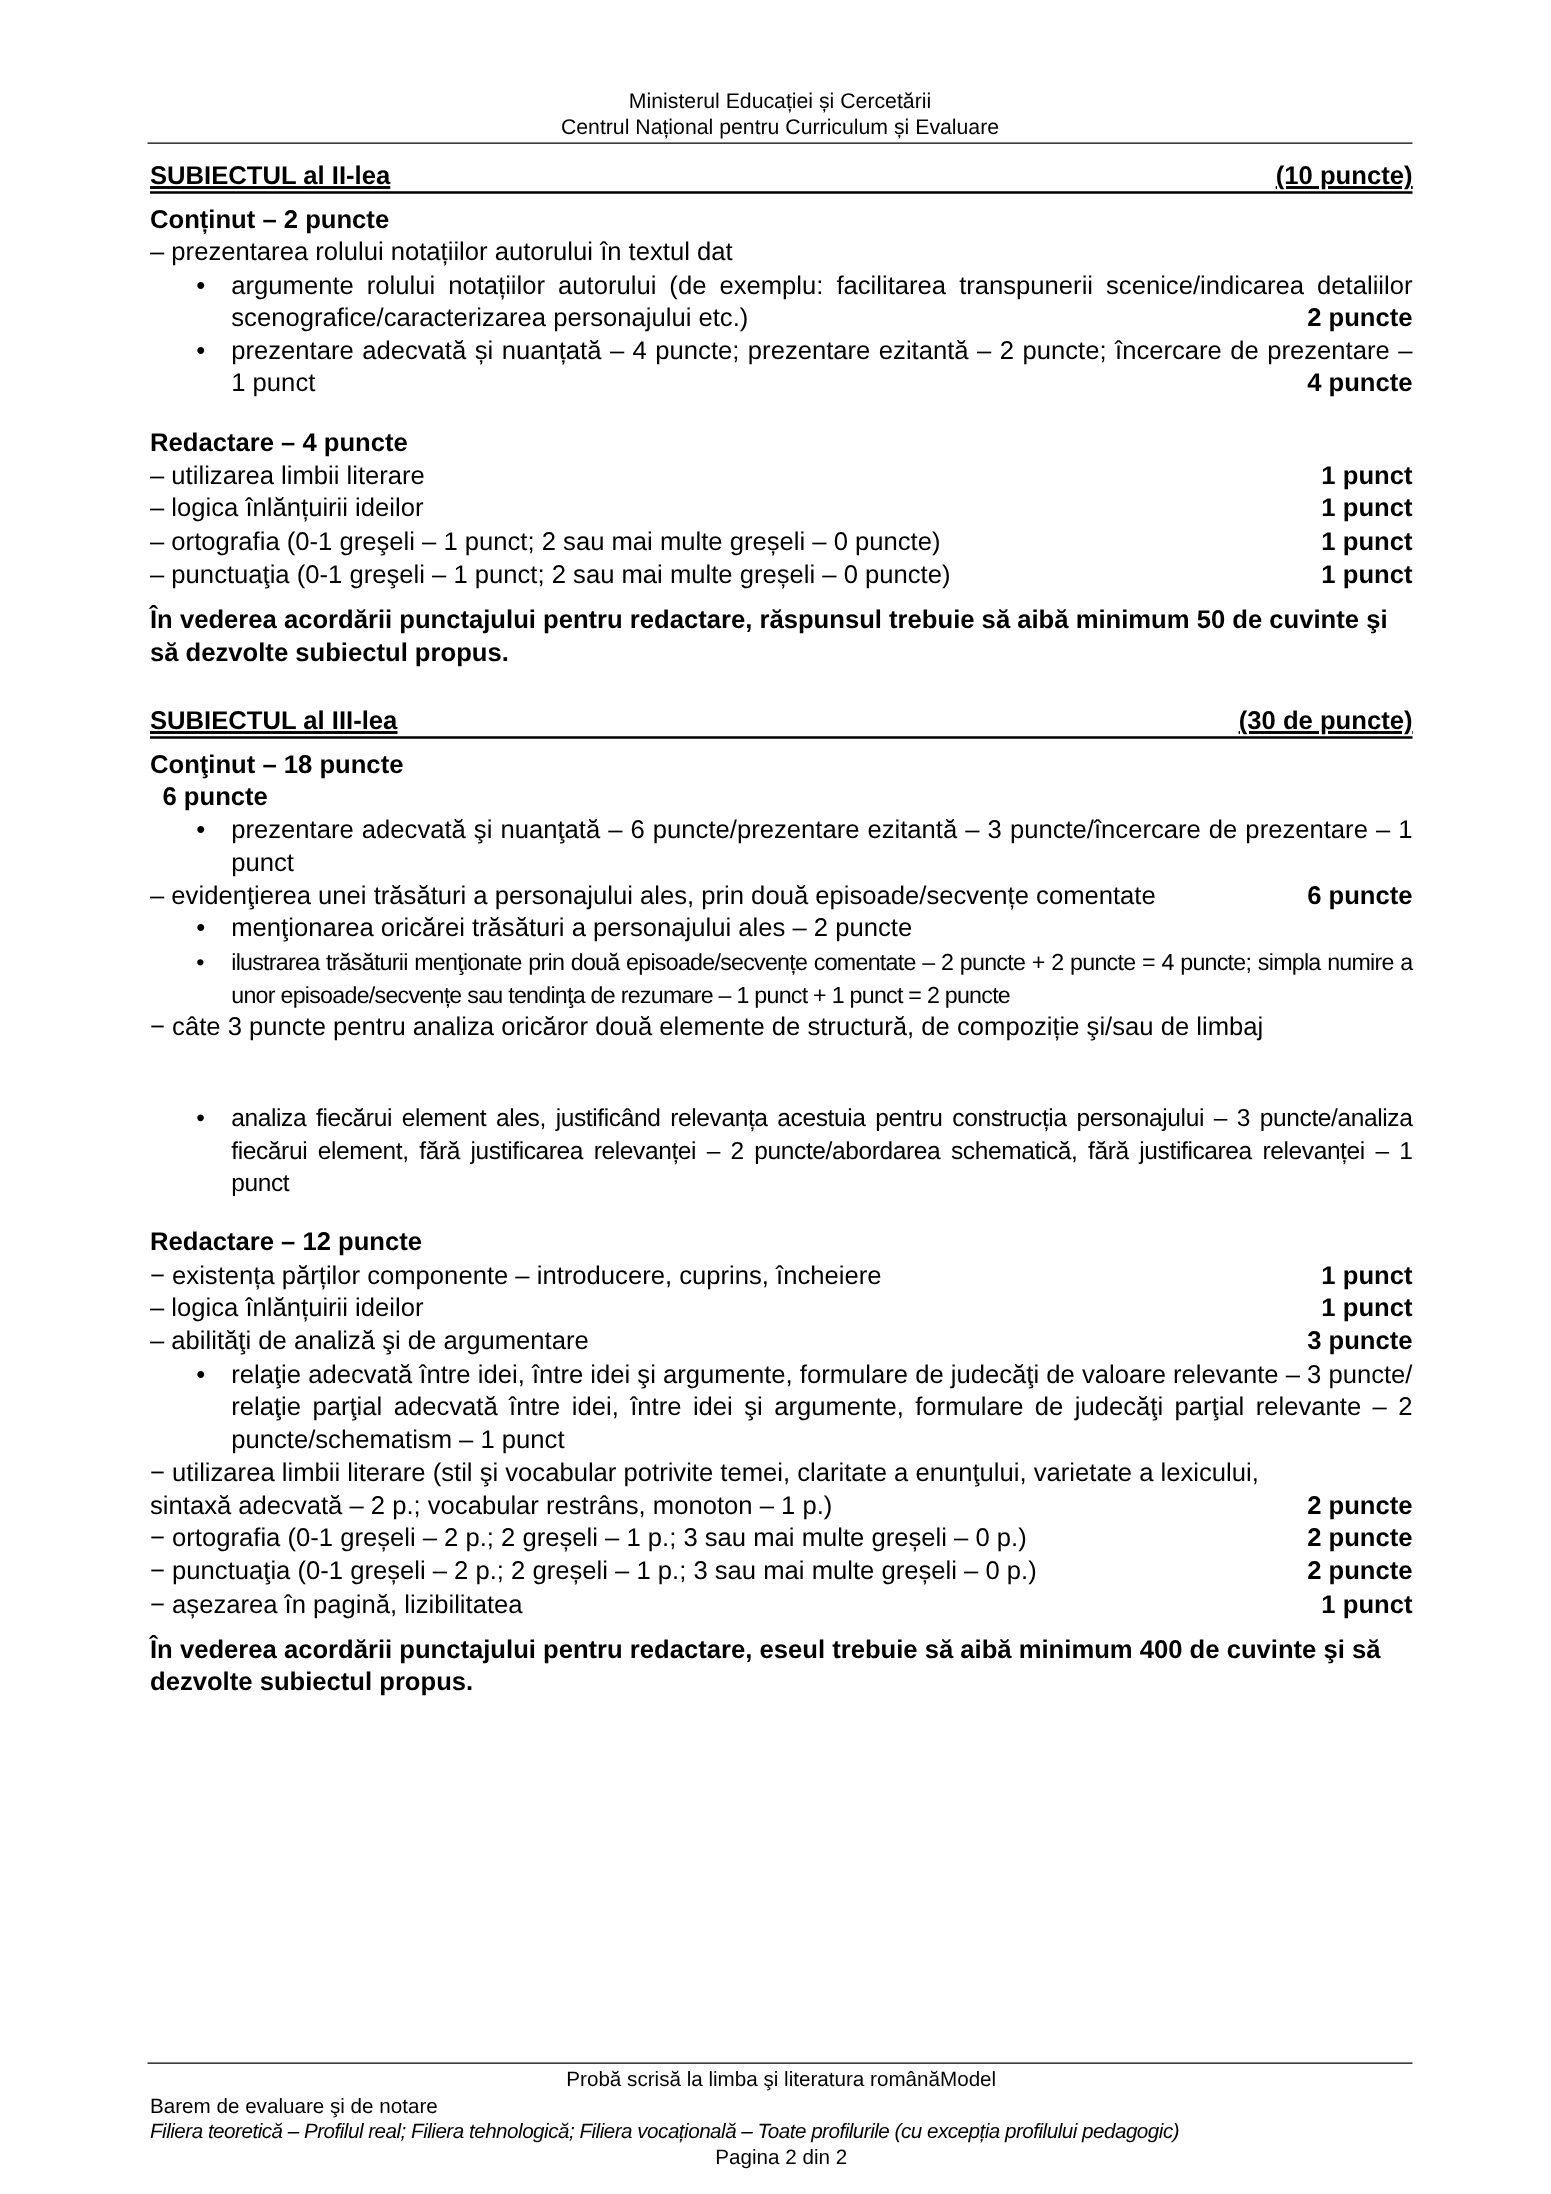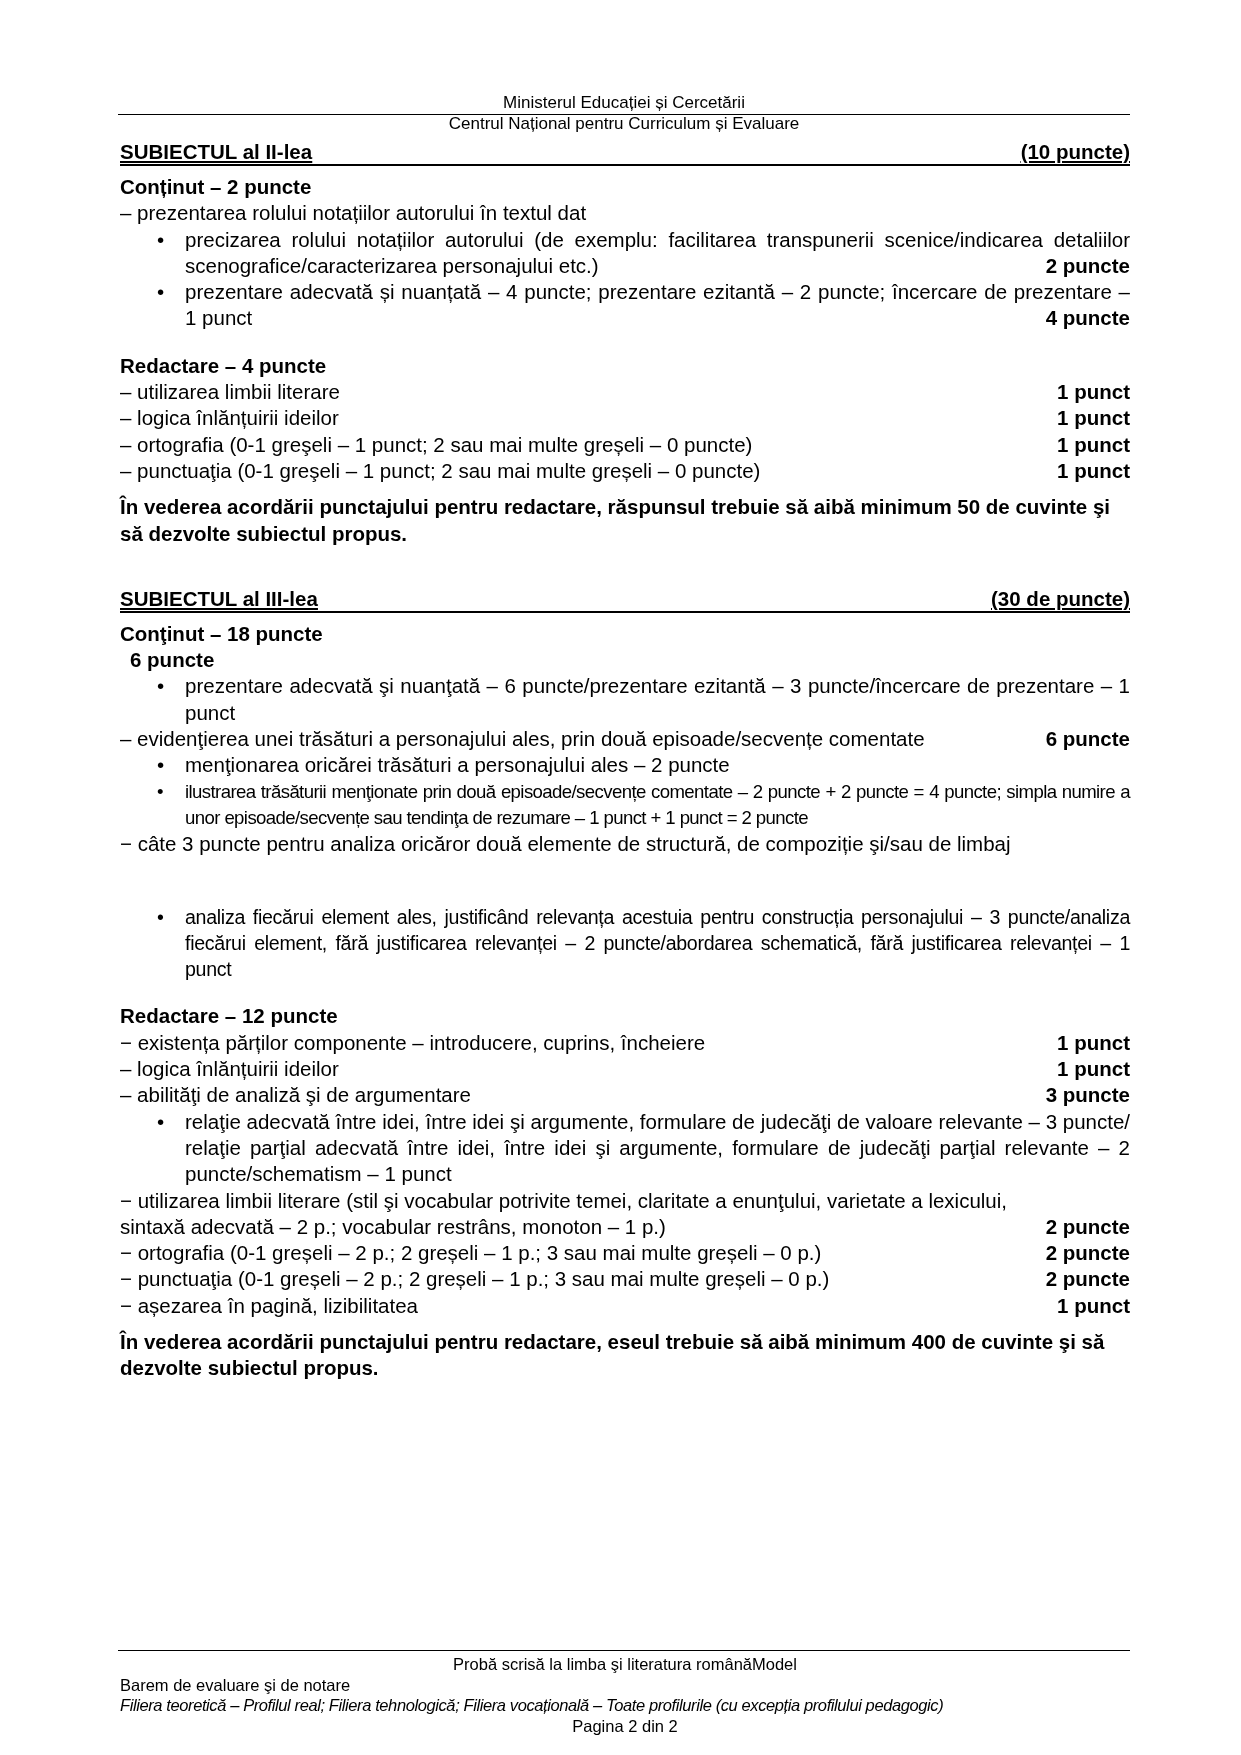--- a/index.html
+++ b/index.html
@@ -1,21 +1,21 @@
 <!DOCTYPE html>
 <html><head>
 <meta charset="utf-8">
 <style>
   html, body { margin: 0; padding: 0; background: #ffffff; }
   body { width: 1241px; height: 1755px; position: relative; font-family: "Liberation Sans", sans-serif; color: #000; }
   .page { position: absolute; left: 0; top: 0; width: 1241px; height: 1755px; }
-  .header { position: absolute; left: 118px; top: 70px; width: 1012px; text-align: center; font-size: 17px; line-height: 21px; margin-top: 22px; }
+  .header { position: absolute; left: 118px; top: 70px; width: 1012px; text-align: center; font-size: 17px; line-height: 21px; }
   .header-rule { position: absolute; left: 118px; top: 114px; width: 1012px; border-top: 1px solid #000; }
   .content { position: absolute; left: 120px; top: 128px; width: 1010px; font-size: 20.5px; line-height: 26.3px; }
-  .subj { display: flex; justify-content: space-between; font-weight: bold; text-decoration: underline; border-bottom: 2px solid #000; line-height: 25px; margin-bottom: 8px; margin-top: 11px; }
+  .subj { display: flex; justify-content: space-between; font-weight: bold; text-decoration: underline; border-bottom: 2px solid #000; line-height: 25px; margin-bottom: 8px; }
   .subj span { text-decoration: underline; }
   .h { font-weight: bold; }
   .row { display: flex; justify-content: space-between; align-items: flex-end; }
   .row .pts { font-weight: bold; white-space: nowrap; margin-left: 10px; }
   .bullet { position: relative; padding-left: 65px; text-align: justify; }
   .bullet::before { content: "•"; position: absolute; left: 37px; top: 0; }
   .cond { font-size: 18.6px; letter-spacing: -0.6px; }
   .gap { height: 21px; }
   .gap-big { height: 28px; }
   .note { font-weight: bold; }
@@ -39,21 +39,21 @@
   <div class="content">
 
     <div class="subj">
       <span>SUBIECTUL al II-lea</span>
       <span>(10 puncte)</span>
     </div>
 
     <div class="h">Conținut – 2 puncte</div>
     <div>–  prezentarea rolului notațiilor autorului în textul dat</div>
     <div class="bullet">
-      <span>precizarea rolului notațiilor autorului (de exemplu: facilitarea transpunerii scenice/indicarea detaliilor scenografice/caracterizarea personajului etc.)</span>
+      <span>argumente rolului notațiilor autorului (de exemplu: facilitarea transpunerii scenice/indicarea detaliilor scenografice/caracterizarea personajului etc.)</span>
       <span style="float:right;font-weight:bold;">2 puncte</span>
     </div>
     <div class="bullet">
       <span>prezentare adecvată și nuanțată – 4 puncte; prezentare ezitantă – 2 puncte; încercare de prezentare – 1 punct</span>
       <span style="float:right;font-weight:bold;">4 puncte</span>
     </div>
 
     <div class="gap"></div>
 
     <div class="h">Redactare – 4 puncte</div>

